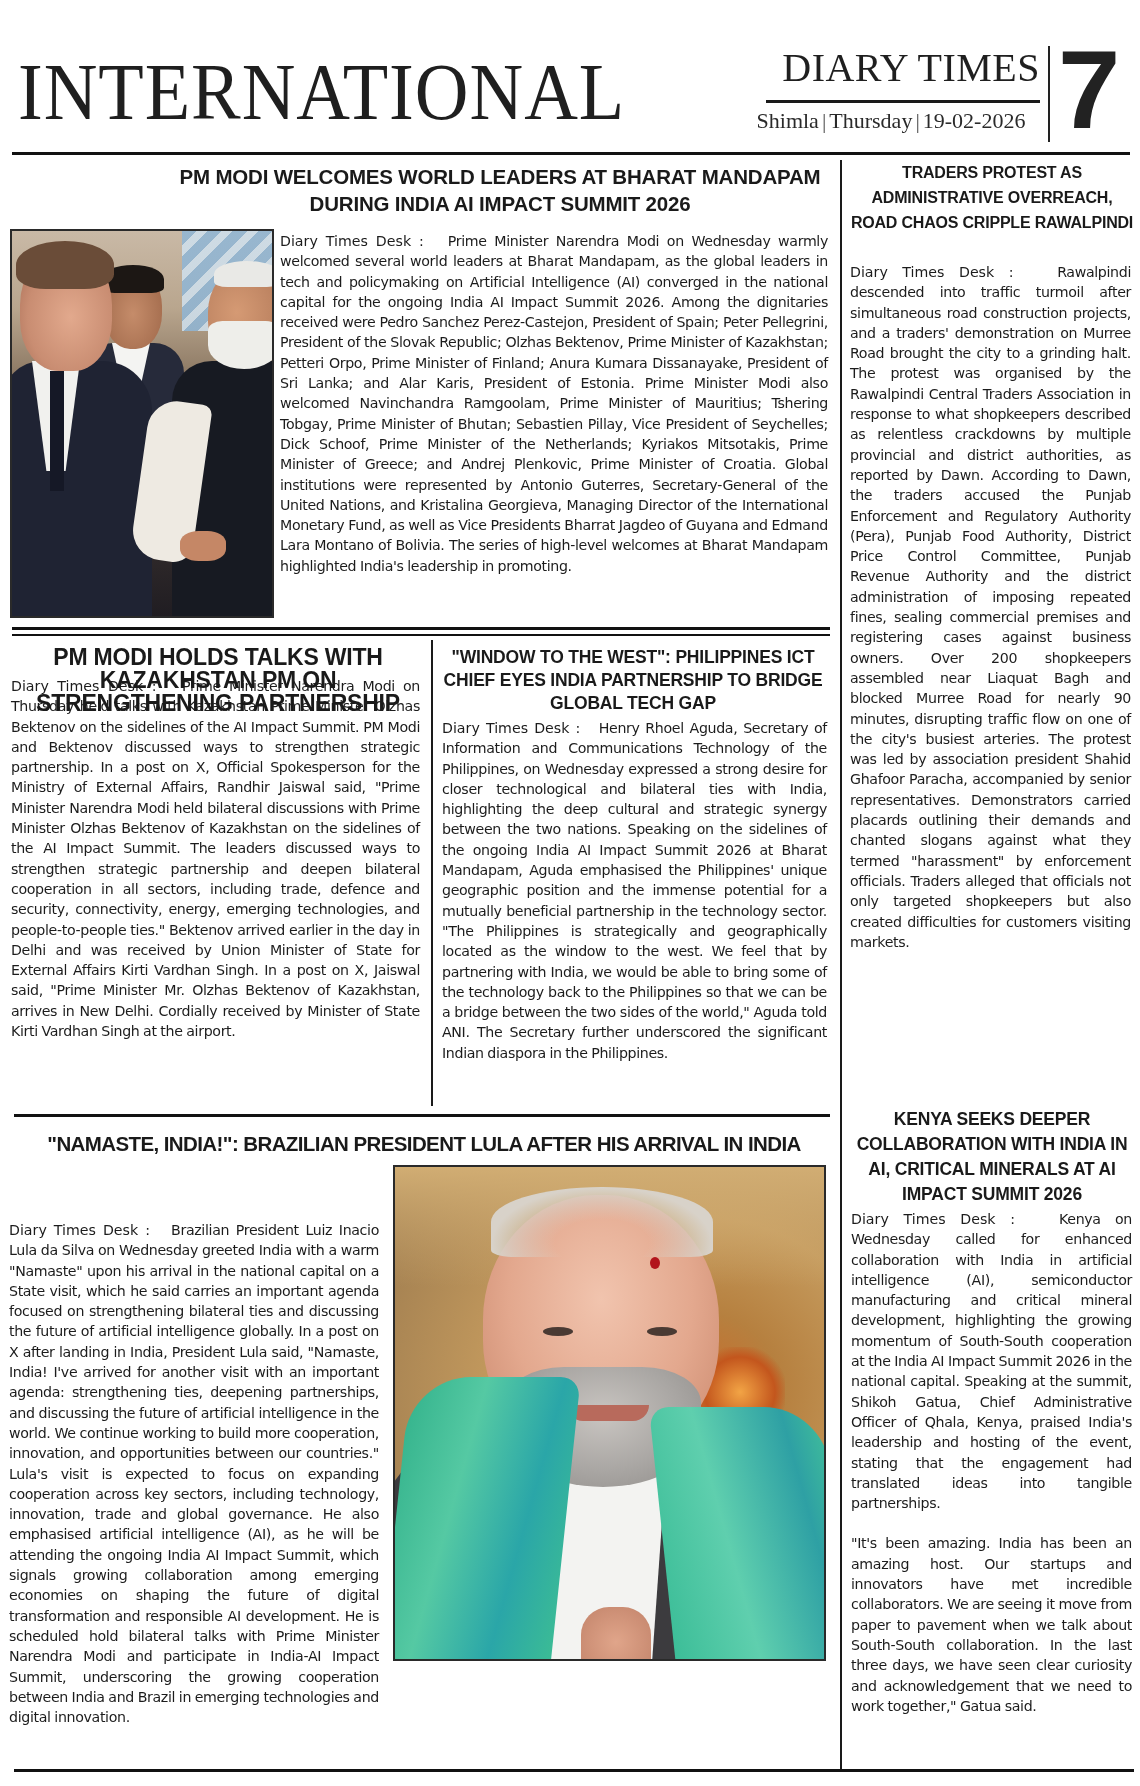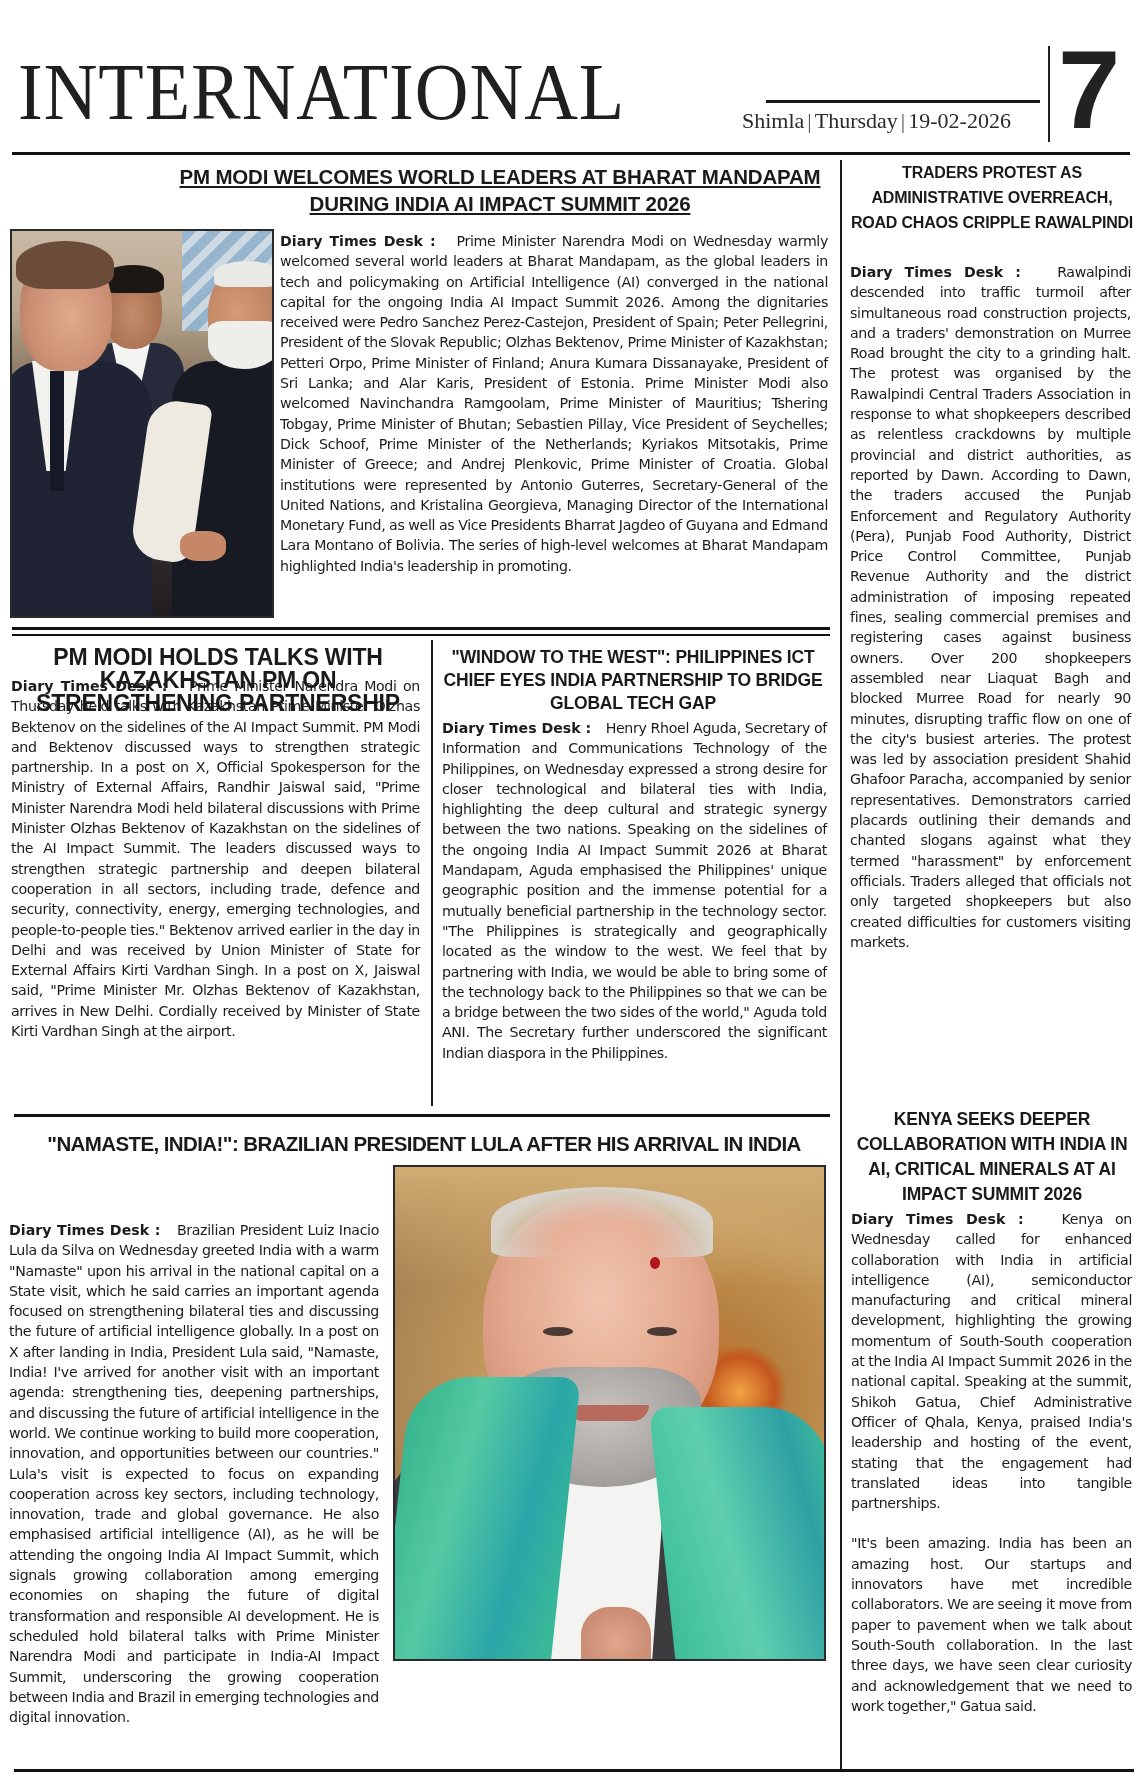--- a/index.html
+++ b/index.html
@@ -14,21 +14,21 @@
       font-size: 80px; line-height: 84px; letter-spacing: 1px;
       color: #1f1f1f; transform: scaleX(0.93); transform-origin: left top;
     }
     .brand {
       position: absolute; left: 742px; top: 46px; width: 298px; text-align: right;
       font-family: "Liberation Serif", serif; font-size: 40px; line-height: 44px;
       color: #1f1f1f; letter-spacing: 0.5px;
     }
     .brand-rule { position: absolute; left: 766px; top: 100px; width: 274px; height: 3px; background: #1a1a1a; }
     .dateline {
-      position: absolute; left: 742px; top: 108px; width: 298px; text-align: left;
+      position: absolute; left: 742px; top: 108px; width: 298px; text-align: center;
       font-family: "Liberation Serif", serif; font-size: 22px; line-height: 26px; color: #2a2a2a;
     }
     .dateline .sep { color: #555; padding: 0 3px; }
     .mast-vrule { position: absolute; left: 1048px; top: 46px; width: 2px; height: 96px; background: #222; }
     .page-number {
       position: absolute; left: 1058px; top: 34px; width: 80px;
       font-family: "Liberation Sans", sans-serif; font-weight: 700;
       font-size: 112px; line-height: 112px; color: #222;
     }
     .top-rule { position: absolute; left: 12px; top: 152px; width: 1118px; height: 3px; background: #111; }
@@ -36,21 +36,21 @@
     
     .headline {
       font-family: "Liberation Sans", sans-serif; font-weight: 700;
       text-transform: uppercase; text-align: center; color: #1a1a1a;
       letter-spacing: -0.2px;
     }
     .body-text {
       font-family: "DejaVu Sans", sans-serif; font-size: 14.2px; line-height: 20.3px;
       text-align: justify; color: #1c1c1c; letter-spacing: -0.35px; word-spacing: -0.5px;
     }
-    .byline { font-weight: 700; letter-spacing: 0; margin-top: 12px; }
+    .byline { font-weight: 400; letter-spacing: 0; margin-top: 12px; }
     .byline::after { content: "\00a0\00a0\00a0"; }
 
     .hrule { position: absolute; height: 3px; background: #111; }
     .hrule.thin { height: 2px; }
     .vrule { position: absolute; width: 2px; background: #1a1a1a; }
 
     
     .photo { position: absolute; border: 2px solid #2a2a2a; overflow: hidden; }
 
     .photo-modi { left: 10px; top: 229px; width: 264px; height: 389px;
@@ -117,21 +117,21 @@
     .photo-lula .eye-l, .photo-lula .eye-r { position: absolute; top: 160px; width: 30px; height: 9px;
       background: #4a3a33; border-radius: 50%; }
     .photo-lula .eye-l { left: 148px; }
     .photo-lula .eye-r { left: 252px; }
     .photo-lula .tilak { position: absolute; left: 255px; top: 90px; width: 10px; height: 12px;
       background: #b2141c; border-radius: 50%; }
     .photo-lula .hand { position: absolute; left: 186px; top: 440px; width: 70px; height: 70px;
       background: radial-gradient(ellipse, #e0a58a 0%, #c2836a 100%); border-radius: 40% 40% 20% 20%; }
 
     
-    .a1-head { position: absolute; left: 160px; top: 163px; width: 680px; font-size: 20.5px; line-height: 27px; text-decoration: underline; }
+    .a1-head { position: absolute; left: 160px; top: 163px; width: 680px; font-size: 20.5px; line-height: 27px; }
     .a1-body { position: absolute; left: 280px; top: 231px; width: 548px; }
 
     .a2-head { position: absolute; left: 16px; top: 646px; width: 404px; font-size: 23px; line-height: 23px; }
     .a2-body { position: absolute; left: 11px; top: 676px; width: 409px; }
 
     .a3-head { position: absolute; left: 440px; top: 646px; width: 386px; font-size: 17.5px; line-height: 23px; }
     .a3-body { position: absolute; left: 442px; top: 718px; width: 385px; }
 
     .a4-head { position: absolute; left: 20px; top: 1131px; width: 808px; font-size: 20.5px; line-height: 26px; letter-spacing: -0.6px; }
     .a4-body { position: absolute; left: 9px; top: 1220px; width: 370px; }
@@ -141,20 +141,21 @@
 
     .a6-head { position: absolute; left: 850px; top: 1107px; width: 284px; font-size: 17.5px; line-height: 25px; }
     .a6-body { position: absolute; left: 851px; top: 1209px; width: 281px; }
     .a6-body p + p { margin-top: 20px; }
   </style>
 </head>
 <body>
 
 <header class="masthead">
   <h1 class="section-title">INTERNATIONAL</h1>
+  <div class="brand">DIARY TIMES</div>
   <div class="brand-rule"></div>
   <div class="dateline">
     <span>Shimla</span><span class="sep">|</span><span>Thursday</span><span class="sep">|</span><span>19-02-2026</span>
   </div>
   <div class="mast-vrule"></div>
   <div class="page-number">7</div>
 </header>
 <div class="top-rule"></div>
 
 <article>

